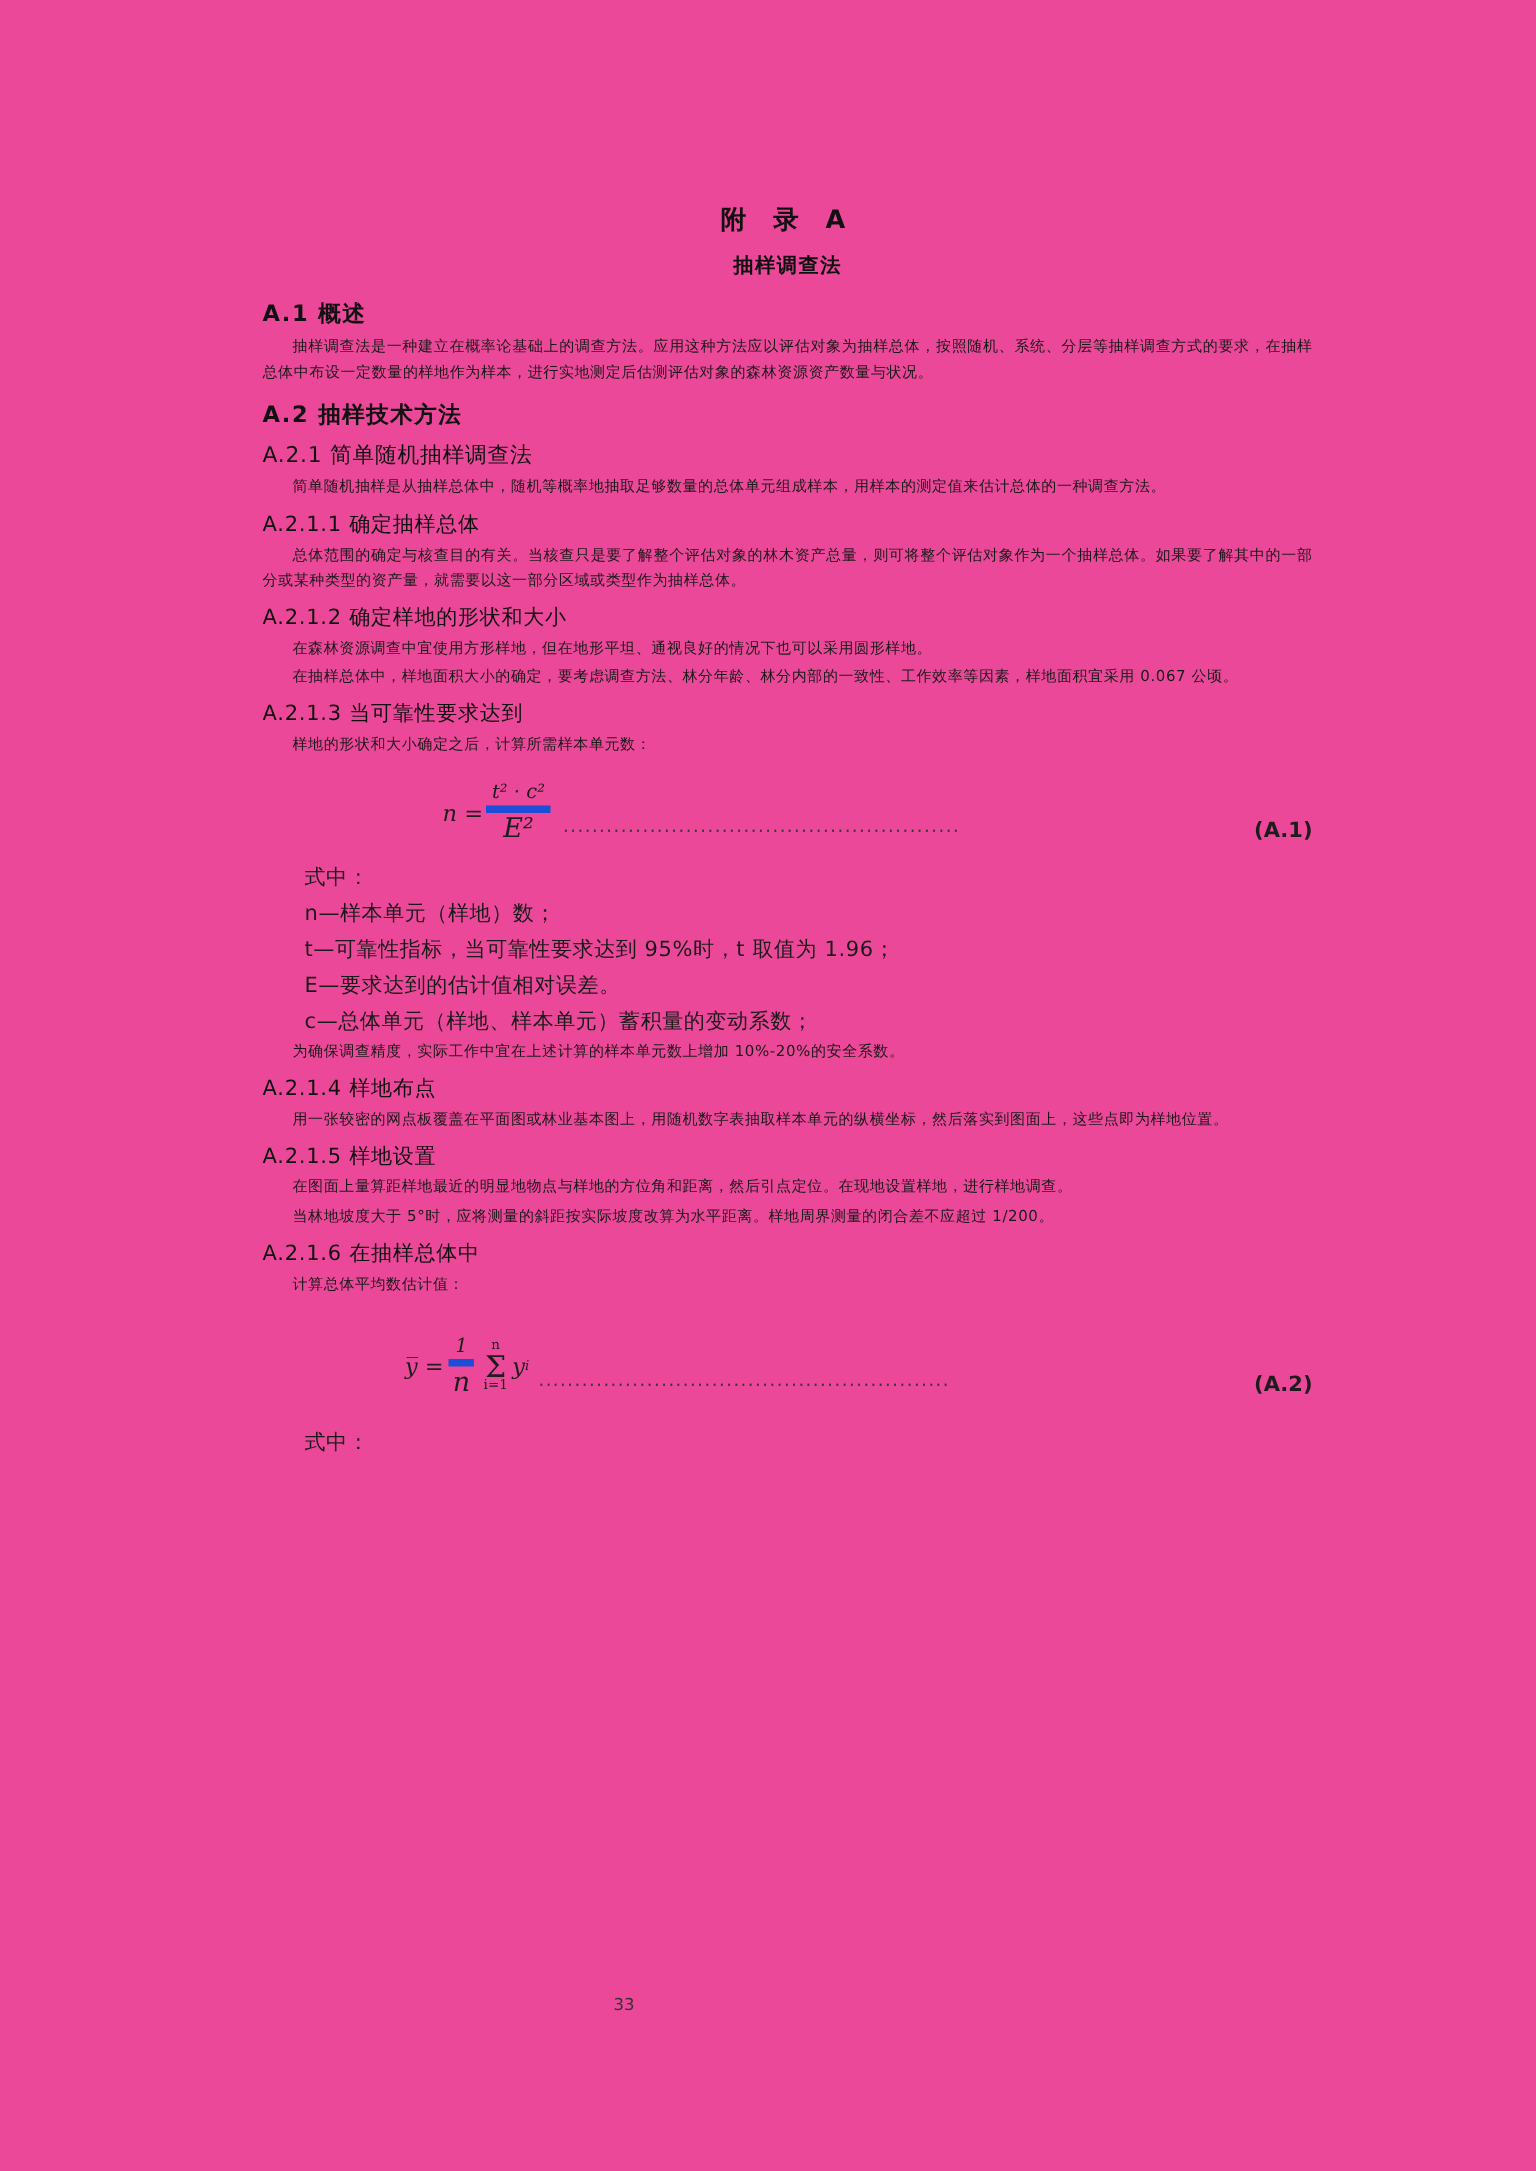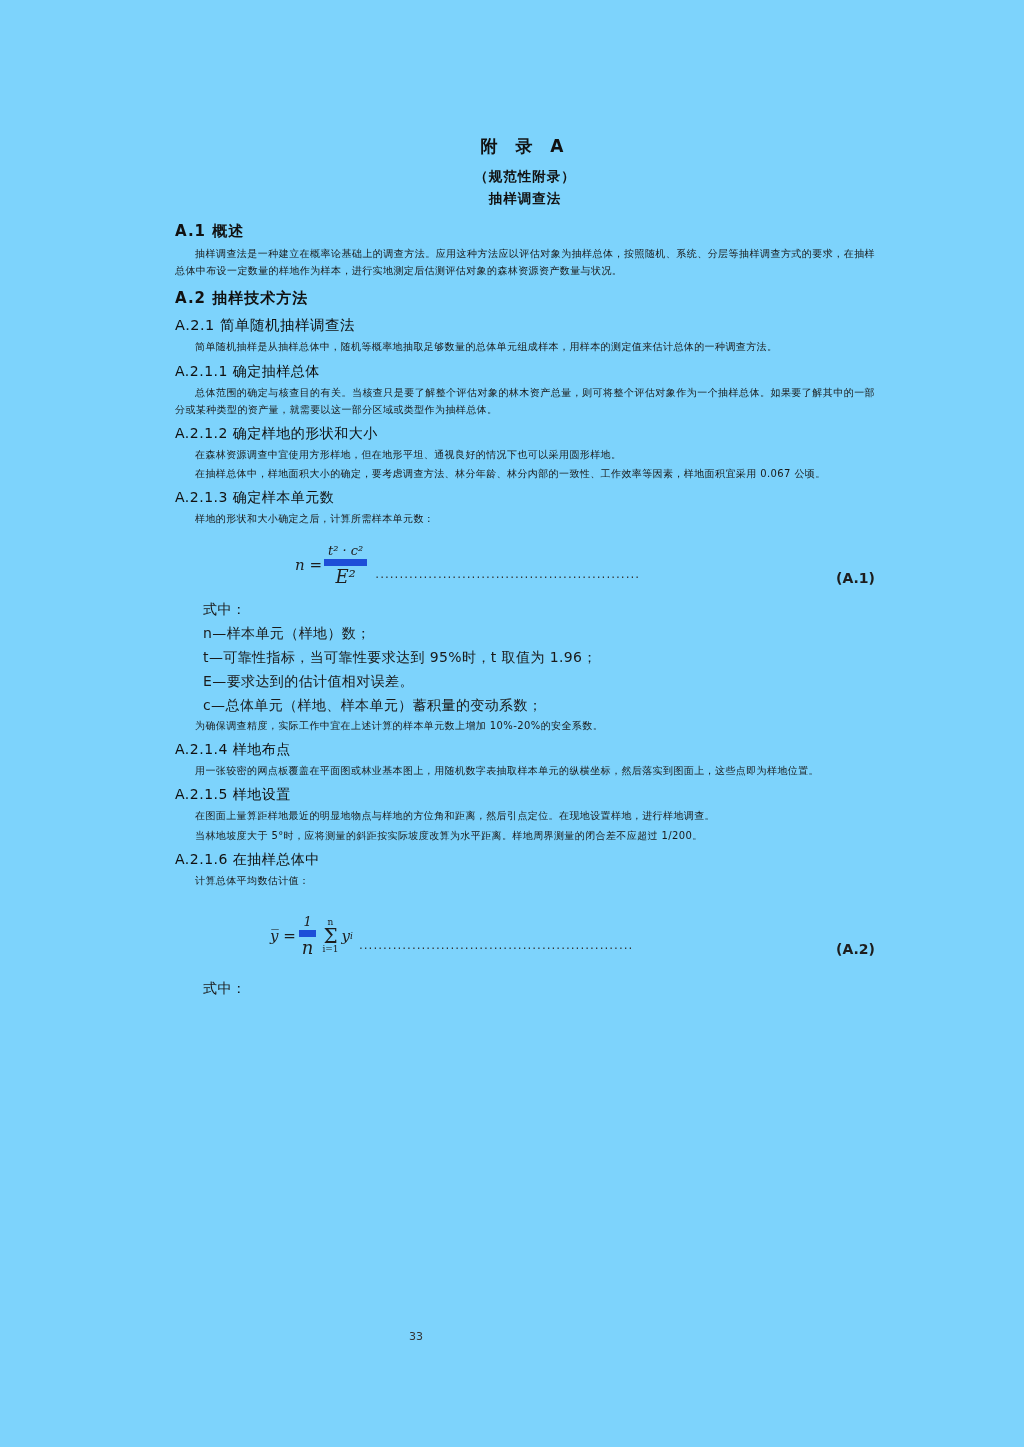--- a/index.html
+++ b/index.html
@@ -13,21 +13,21 @@
     font-family: "DejaVu Sans", sans-serif;
     color: #1d1d1d;
     position: relative;
     overflow: hidden;
   }
   .page {
     position: absolute;
     top: 0; left: 0;
     width: 1024px;
     height: 1447px;
-    background: #7dd3fc;
+    background: #ec4899;
   }
   .content {
     position: absolute;
     left: 175px;
     top: 135px;
     width: 700px;
   }
   .doc-title {
     text-align: center;
     font-weight: bold;
@@ -108,21 +108,21 @@
     white-space: nowrap;
   }
   .frac {
     display: inline-flex;
     flex-direction: column;
     align-items: center;
     vertical-align: middle;
     margin: 0 2px;
   }
   .frac .num {
-    border-bottom: 7px solid #1d4ed8;
+    border-bottom: 5px solid #1d4ed8;
     padding: 0 4px 1px 4px;
     font-size: 13px;
     line-height: 1.1;
   }
   .frac .den {
     padding: 1px 4px 0 4px;
     font-size: 18px;
     line-height: 1.1;
   }
   .dots {
@@ -171,39 +171,38 @@
     filter: blur(0.18px);
   }
 </style>
 </head>
 <body>
 
 <div class="page">
   <div class="content blur">
 
     <div class="doc-title">附  录  A</div>
-    <div class="doc-subtitle">（规范性附录）</div>
     <div class="doc-subtitle2">抽样调查法</div>
 
     <div class="h1">A.1 概述</div>
     <p class="para">抽样调查法是一种建立在概率论基础上的调查方法。应用这种方法应以评估对象为抽样总体，按照随机、系统、分层等抽样调查方式的要求，在抽样总体中布设一定数量的样地作为样本，进行实地测定后估测评估对象的森林资源资产数量与状况。</p>
 
     <div class="h1">A.2 抽样技术方法</div>
 
     <div class="h2">A.2.1 简单随机抽样调查法</div>
     <p class="para">简单随机抽样是从抽样总体中，随机等概率地抽取足够数量的总体单元组成样本，用样本的测定值来估计总体的一种调查方法。</p>
 
     <div class="h3">A.2.1.1 确定抽样总体</div>
     <p class="para">总体范围的确定与核查目的有关。当核查只是要了解整个评估对象的林木资产总量，则可将整个评估对象作为一个抽样总体。如果要了解其中的一部分或某种类型的资产量，就需要以这一部分区域或类型作为抽样总体。</p>
 
     <div class="h3">A.2.1.2 确定样地的形状和大小</div>
     <p class="para">在森林资源调查中宜使用方形样地，但在地形平坦、通视良好的情况下也可以采用圆形样地。</p>
     <p class="para">在抽样总体中，样地面积大小的确定，要考虑调查方法、林分年龄、林分内部的一致性、工作效率等因素，样地面积宜采用 0.067 公顷。</p>
 
-    <div class="h3">A.2.1.3 确定样本单元数</div>
+    <div class="h3">A.2.1.3 当可靠性要求达到</div>
     <p class="para">样地的形状和大小确定之后，计算所需样本单元数：</p>
 
     <div class="formula-block">
       <span class="formula">
         <span class="italic-sym">n =</span>
         <span class="frac">
           <span class="num italic-sym">t² · c²</span>
           <span class="den italic-sym">E²</span>
         </span>
       </span>

